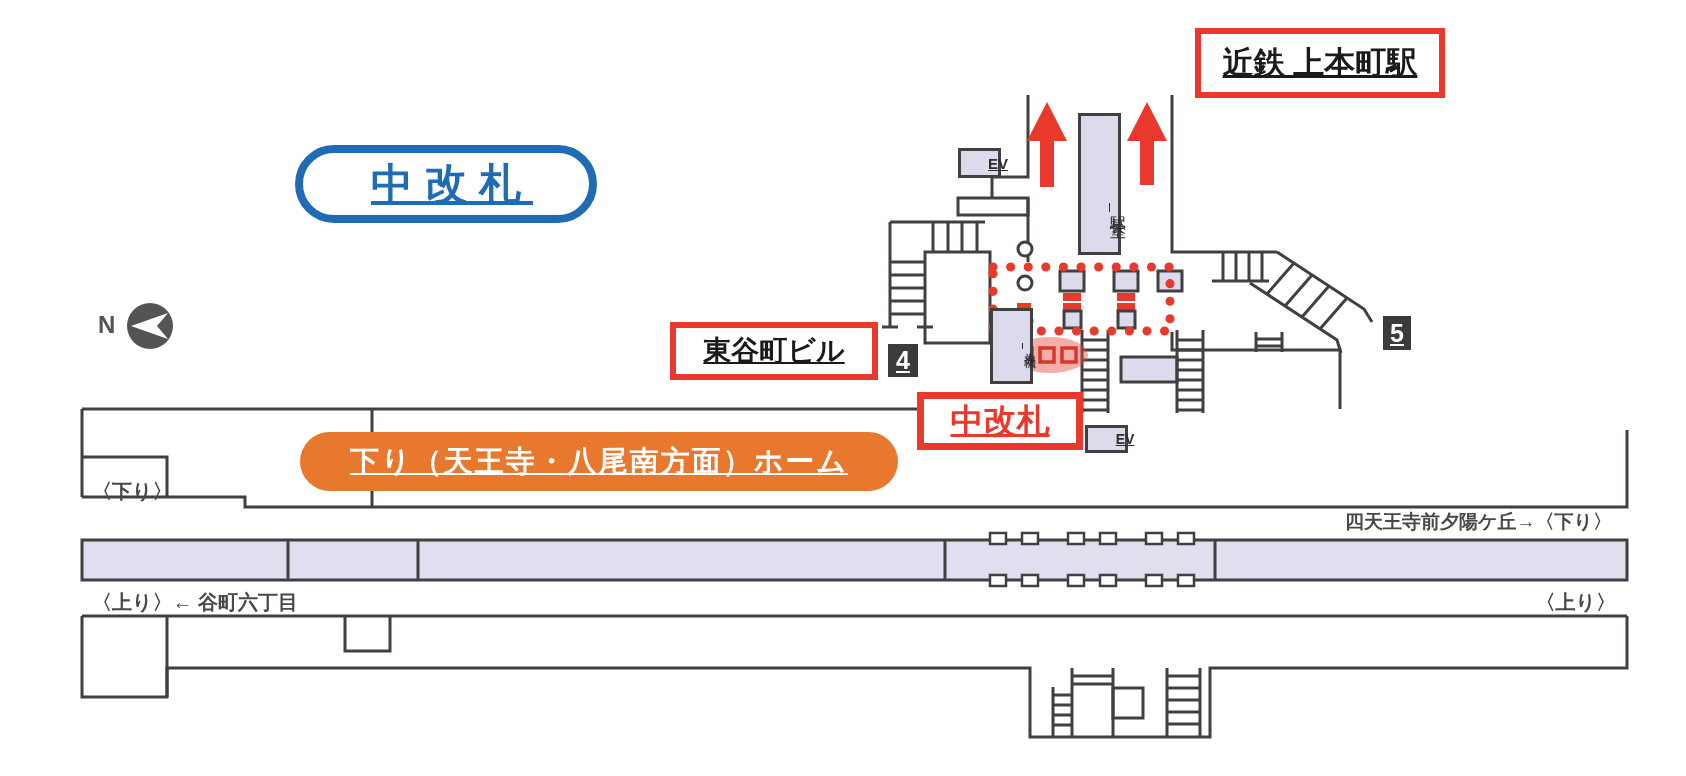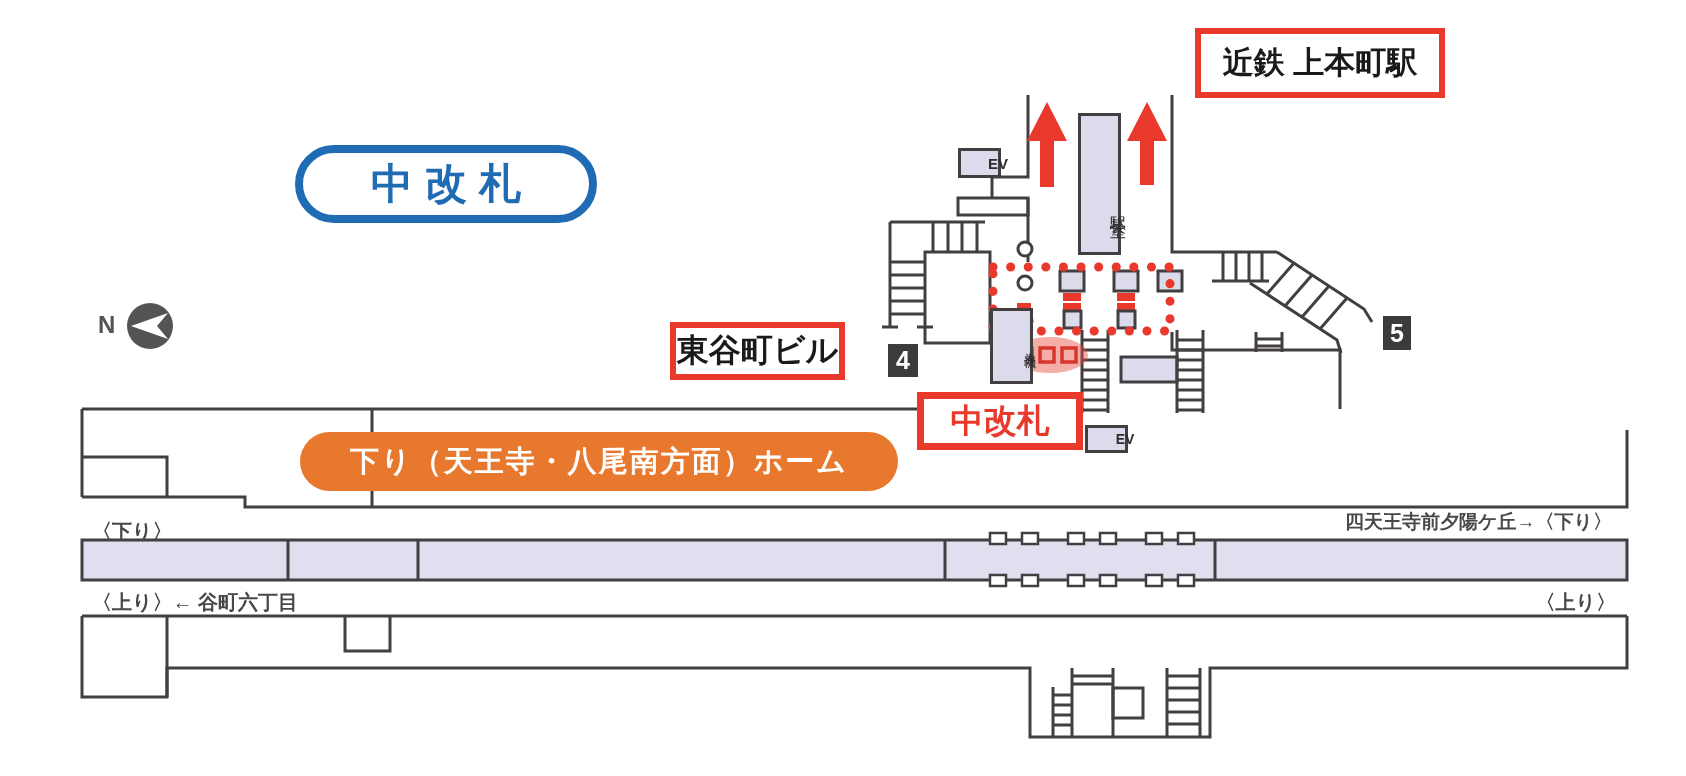--- a/index.html
+++ b/index.html
@@ -19,21 +19,21 @@
   .w{stroke:var(--wall);stroke-width:3;fill:none;}
   .roomrect{fill:var(--room-fill);stroke:var(--wall);stroke-width:3;}
   .whiterect{fill:#ffffff;stroke:var(--wall);stroke-width:3;}
   .trackrect{fill:var(--track-fill);stroke:var(--wall);stroke-width:3;}
   .door{fill:#ffffff;stroke:var(--wall);stroke-width:2.5;}
   .redfill{fill:var(--accent-red);}
   .pillar{fill:#ffffff;stroke:var(--wall);stroke-width:3;}
   .dotrect{fill:none;stroke:var(--accent-red);stroke-width:9;stroke-linecap:round;stroke-dasharray:0.1 17.5;}
   .pink{fill:rgba(231,76,60,0.45);}
   .gatesq{fill:none;stroke:#d7362b;stroke-width:3.5;}
-  .flexc{display:flex;align-items:center;justify-content:center;}
+  .flexc{display:flex;align-items:center;justify-content:center;text-decoration:underline;}
   .red-box{background:#fff;border:6px solid var(--accent-red);color:#1a1a1a;font-weight:bold;}
   .red-box-redtext{background:#fff;border:7px solid var(--accent-red);color:var(--accent-red);font-weight:bold;}
   .blue-pill{background:#fff;border:8px solid var(--accent-blue);border-radius:46px;color:var(--accent-blue);font-weight:bold;letter-spacing:12px;padding-left:12px;}
   .orange-pill{background:var(--accent-orange);border-radius:32px;color:#fff;font-weight:bold;letter-spacing:2px;}
   .dark-badge{background:var(--dark-box);color:#fff;font-weight:bold;}
   .room{background:var(--room-fill);border:3px solid var(--wall);color:#2f2d2e;padding-left:37px;}
   .vtext{writing-mode:vertical-rl;line-height:1;}
   .track-label{font-weight:bold;color:#4a4748;font-size:20px;white-space:nowrap;}
   .n-label{font-weight:bold;color:#565354;font-size:24px;}
 </style>
@@ -176,26 +176,26 @@
 
   <div class="abs room flexc" style="left:1085px;top:425px;width:35px;height:28px;font-size:14px;font-weight:bold;">EV</div>
 
   <div class="abs dark-badge flexc" style="left:888px;top:344px;width:30px;height:33px;font-size:25px;">4</div>
   <div class="abs dark-badge flexc" style="left:1383px;top:316px;width:28px;height:34px;font-size:25px;">5</div>
 
   <div class="abs red-box flexc" style="left:1195px;top:28px;width:250px;height:70px;font-size:31px;">近鉄 上本町駅</div>
 
   <div class="abs blue-pill flexc" style="left:295px;top:145px;width:302px;height:78px;font-size:42px;">中改札</div>
 
-  <div class="abs red-box flexc" style="left:670px;top:322px;width:175px;height:58px;font-size:32px;">東谷町ビル</div>
+  <div class="abs red-box flexc" style="left:670px;top:322px;width:208px;height:58px;font-size:28px;">東谷町ビル</div>
 
   <div class="abs red-box-redtext flexc" style="left:917px;top:392px;width:166px;height:58px;font-size:33px;">中改札</div>
 
   <div class="abs orange-pill flexc" style="left:300px;top:432px;width:598px;height:59px;font-size:29px;">下り（天王寺・八尾南方面）ホーム</div>
 
   <div class="abs n-label" style="left:98px;top:311px;">N</div>
 
-  <div class="abs track-label" style="left:92px;top:518px;">〈下り〉</div>
+  <div class="abs track-label" style="left:92px;top:478px;">〈下り〉</div>
   <div class="abs track-label" style="left:92px;top:589px;">〈上り〉← 谷町六丁目</div>
   <div class="abs track-label" style="right:74px;top:509px;text-align:right;font-size:19px;">四天王寺前夕陽ケ丘→〈下り〉</div>
   <div class="abs track-label" style="right:70px;top:589px;text-align:left;">〈上り〉</div>
 
 </div>
 
 </body></html>

